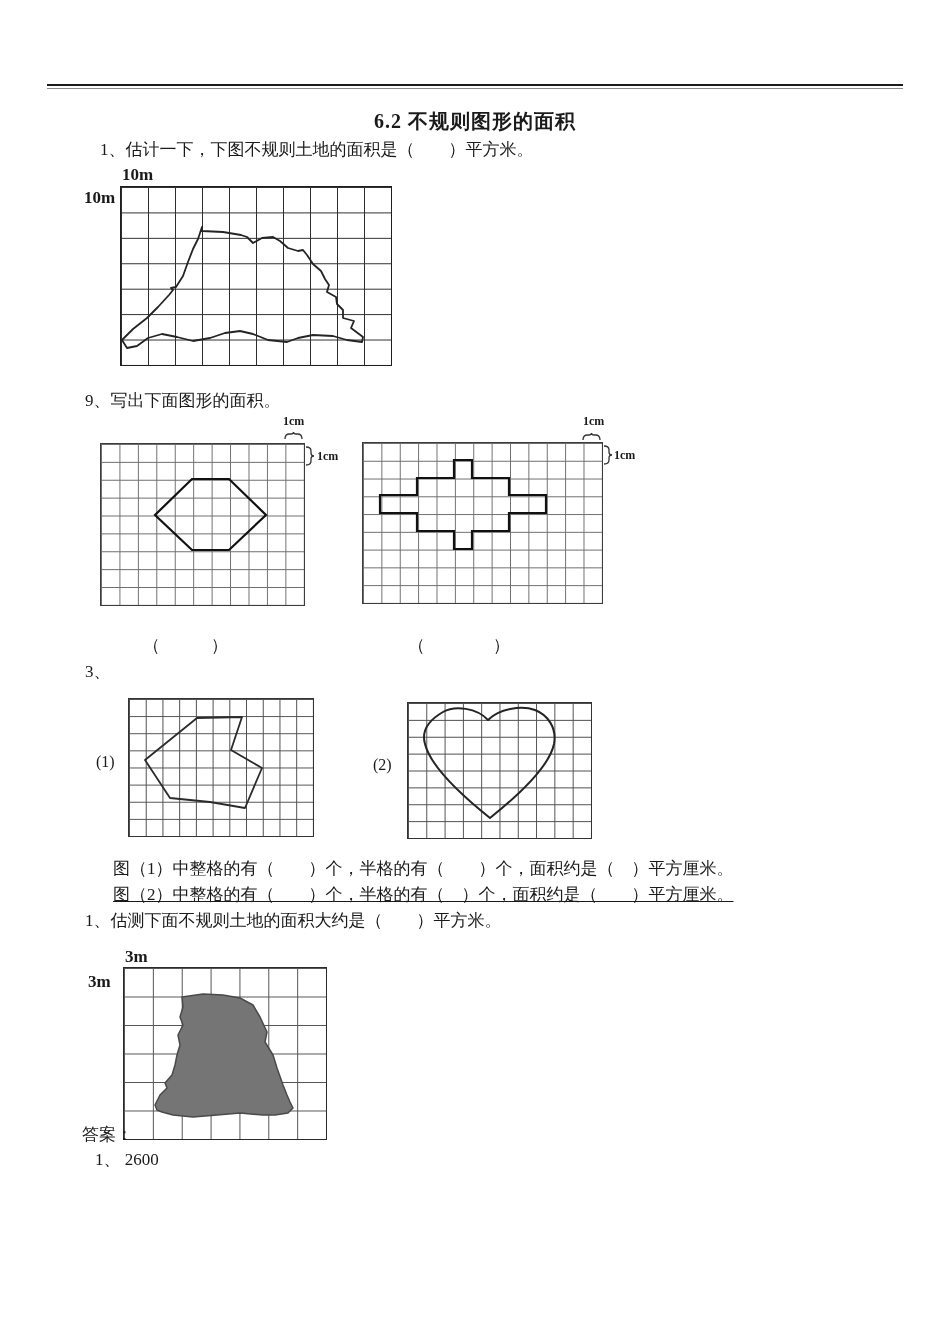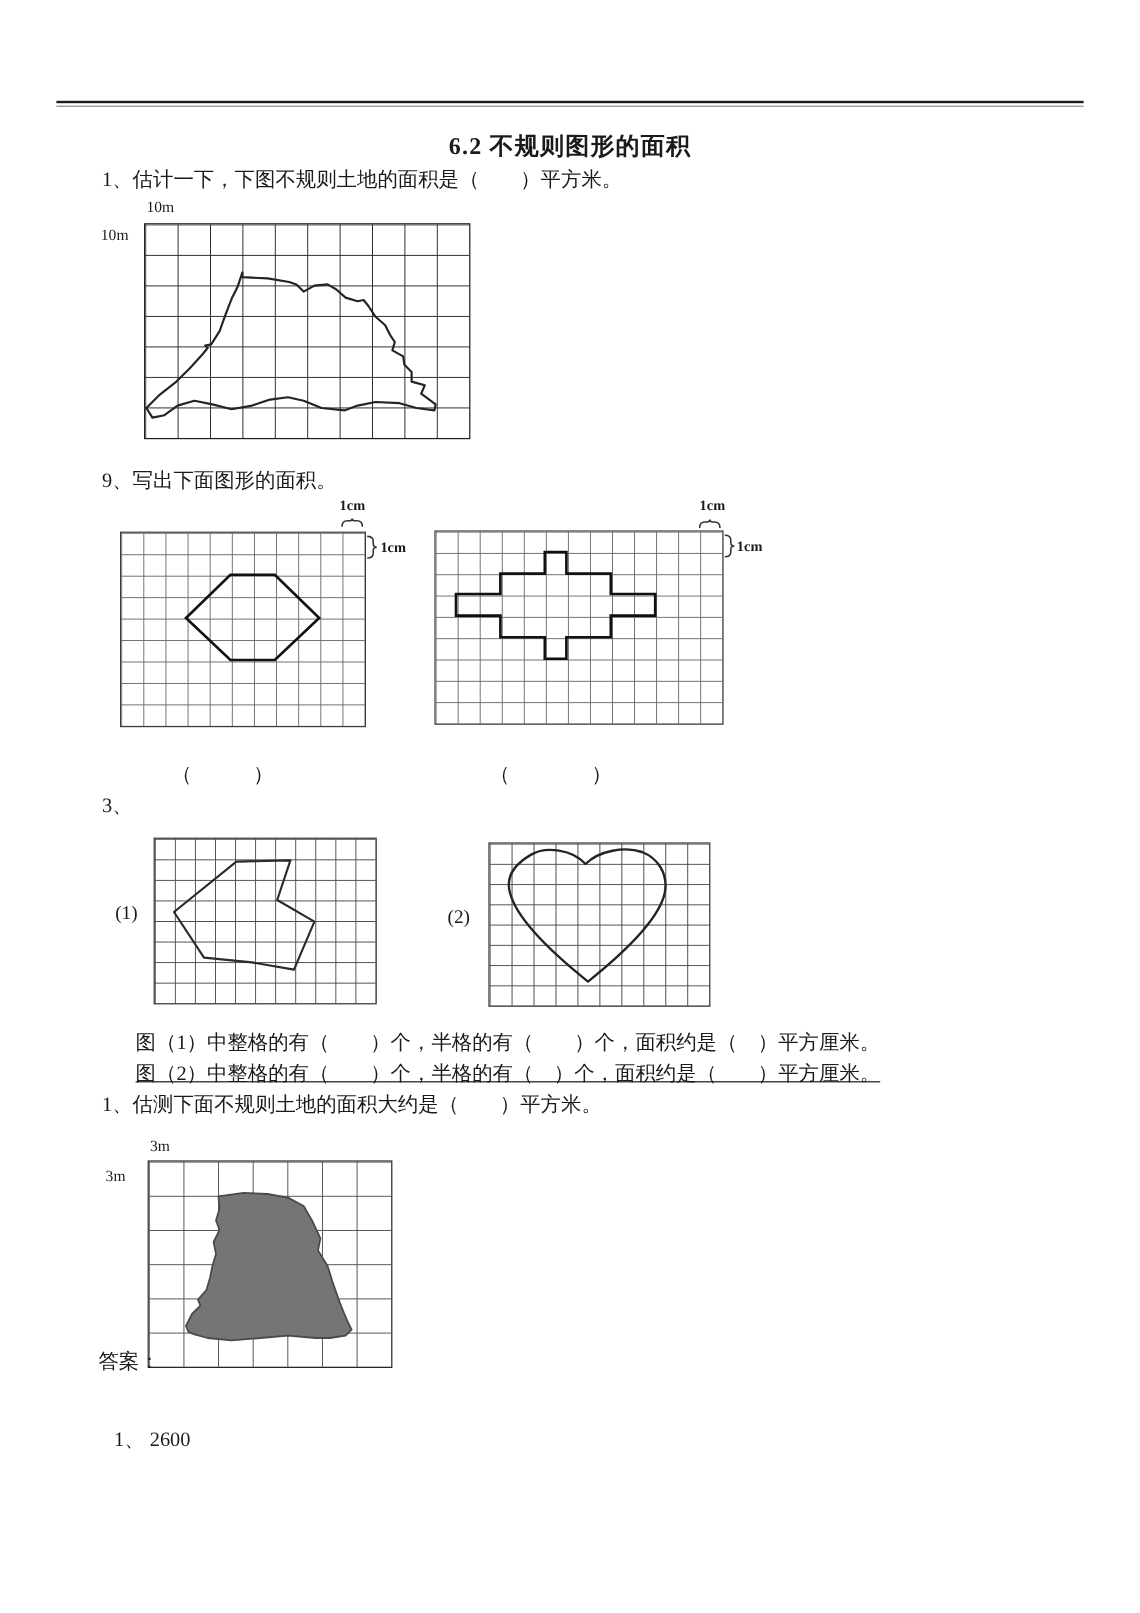--- a/index.html
+++ b/index.html
@@ -25,36 +25,36 @@
   }
   .qtext{font-size:17px;line-height:1.35;white-space:nowrap;}
   .grid{
     background-image:
       linear-gradient(to right, var(--lc) 1px, transparent 1px),
       linear-gradient(to bottom, var(--lc) 1px, transparent 1px);
     background-size:var(--cw) var(--ch);
     border:1px solid var(--bc);
     box-sizing:content-box;
   }
-  .unit{font-size:13px;font-weight:normal;white-space:nowrap;}
+  .unit{font-size:17px;font-weight:bold;white-space:nowrap;}
   .unit-sm{font-size:12px;font-weight:bold;white-space:nowrap;}
   .figlabel{font-size:16px;white-space:nowrap;}
   .blank{font-size:17px;white-space:nowrap;}
   svg{display:block;}
 </style>
 </head>
 <body>
 
 <div class="page">
 
   <div class="abs rule" style="left:47px;top:84px;width:856px;"></div>
 
   <div class="abs title">6.2 不规则图形的面积</div>
 
-  <div class="abs qtext" style="left:85px;top:139px;">1、估计一下，下图不规则土地的面积是（　　）平方米。</div>
+  <div class="abs qtext" style="left:100px;top:139px;">1、估计一下，下图不规则土地的面积是（　　）平方米。</div>
 
   <div class="abs" style="left:84px;top:165px;width:330px;height:205px;">
     <span class="abs unit" style="left:38px;top:0;">10m</span>
     <span class="abs unit" style="left:0;top:23px;">10m</span>
     <div class="abs grid" style="left:36px;top:21px;width:270px;height:178px;--cw:27px;--ch:25.43px;--lc:#2e2e2e;--bc:#1f1f1f;"></div>
     <svg class="abs" style="left:36px;top:21px;" width="270" height="178" viewBox="0 0 270 178">
       <path d="M82,41 L82,45 L103,46 L121,49 L127,51 L133,57 L142,52 L153,51 L160,55 L168,62
                L178,65 L183,64 L187,69 L193,78 L201,85 L205,93 L209,99 L207,106 L216,111
                L217,118 L223,124 L223,132 L234,135 L231,142 L243,151 L242,156
                L227,154 L213,150 L193,149 L178,152 L167,156 L148,154 L133,148 L120,145
@@ -130,15 +130,15 @@
     <div class="abs grid" style="left:35px;top:20px;width:202px;height:171px;--cw:28.86px;--ch:28.5px;--lc:#555;--bc:#2a2a2a;"></div>
     <svg class="abs" style="left:35px;top:20px;" width="202" height="171" viewBox="0 0 202 171">
       <path d="M59,30 L80,27 L100,28 L117,31 L130,38 L137,50 L144,65 L142,75 L150,88
                L154,101 L160,118 L164,128 L167,135 L170,141 L165,146 L152,148 L140,148
                L117,146 L94,148 L70,150 L50,148 L39,145 L34,143 L32,138 L37,128 L44,121
                L42,116 L49,108 L52,98 L54,88 L57,78 L55,68 L60,58 L57,50 L60,40 Z" fill="#757575" stroke="#4a4a4a" stroke-width="1.5" stroke-linejoin="round"></path>
     </svg>
   </div>
 
   <div class="abs qtext" style="left:82px;top:1124px;">答案：</div>
-  <div class="abs qtext" style="left:95px;top:1189px;">1、 2600</div>
+  <div class="abs qtext" style="left:95px;top:1149px;">1、 2600</div>
 
 </div>
 
 </body></html>

